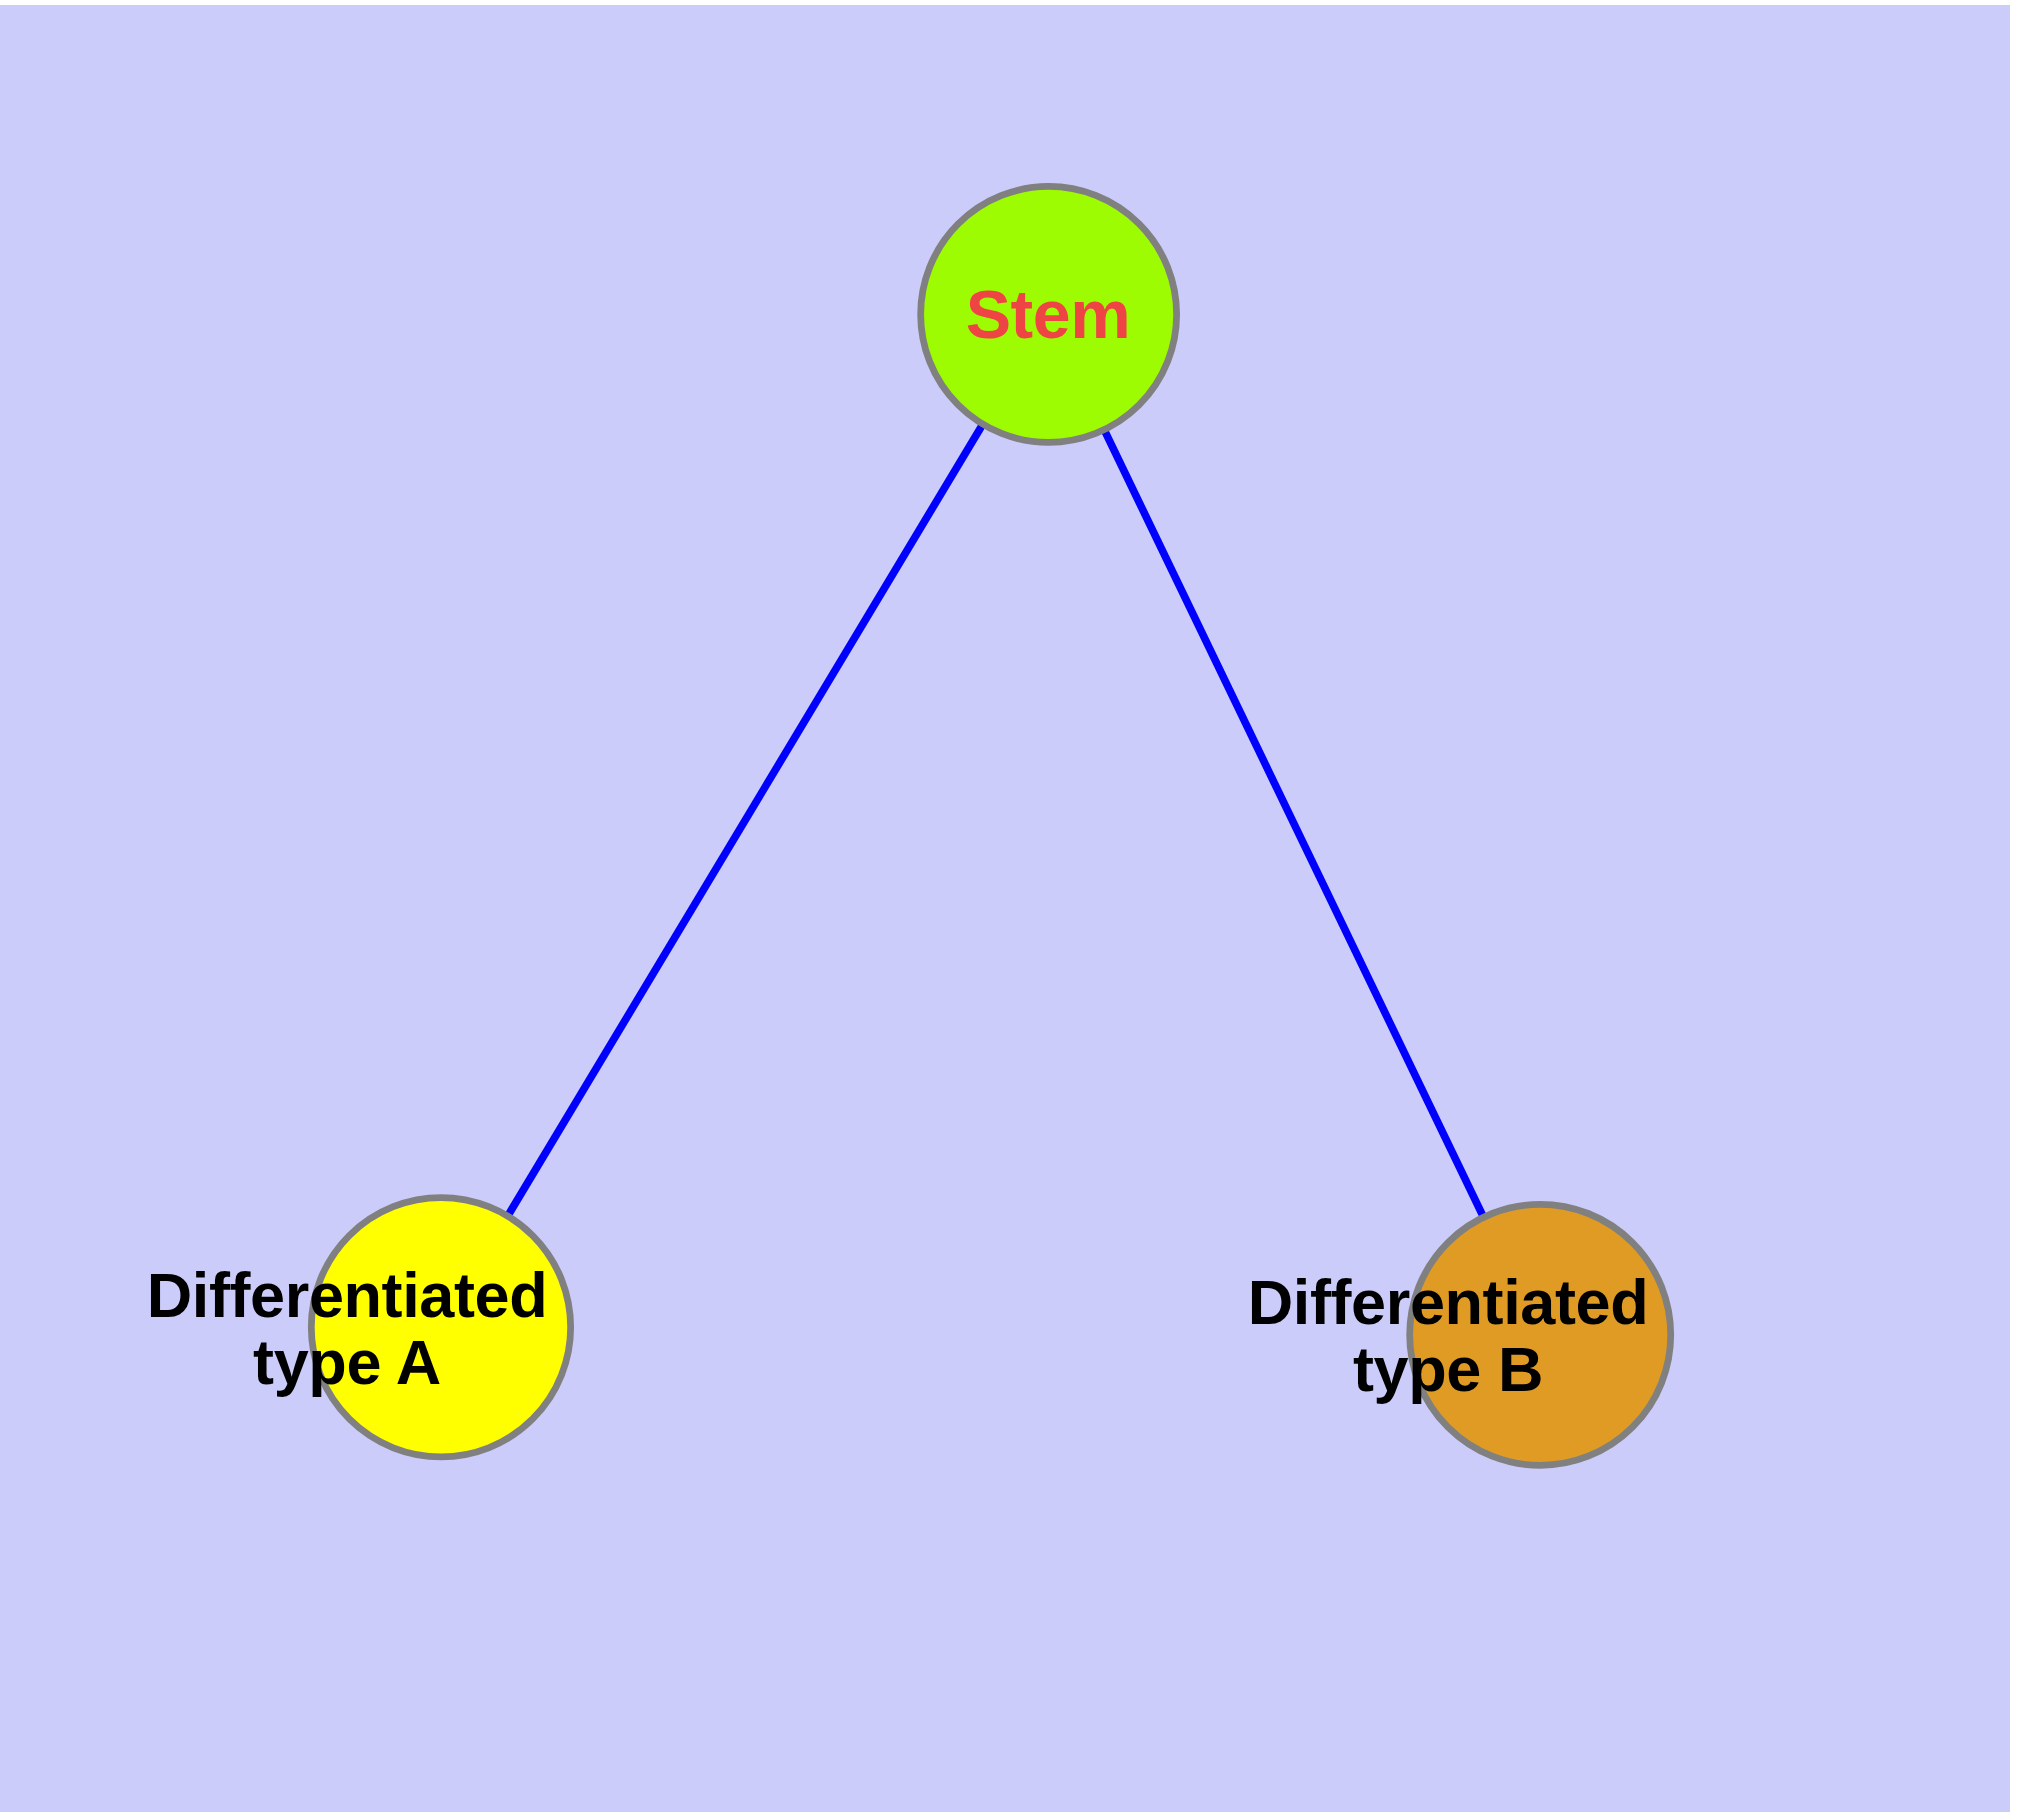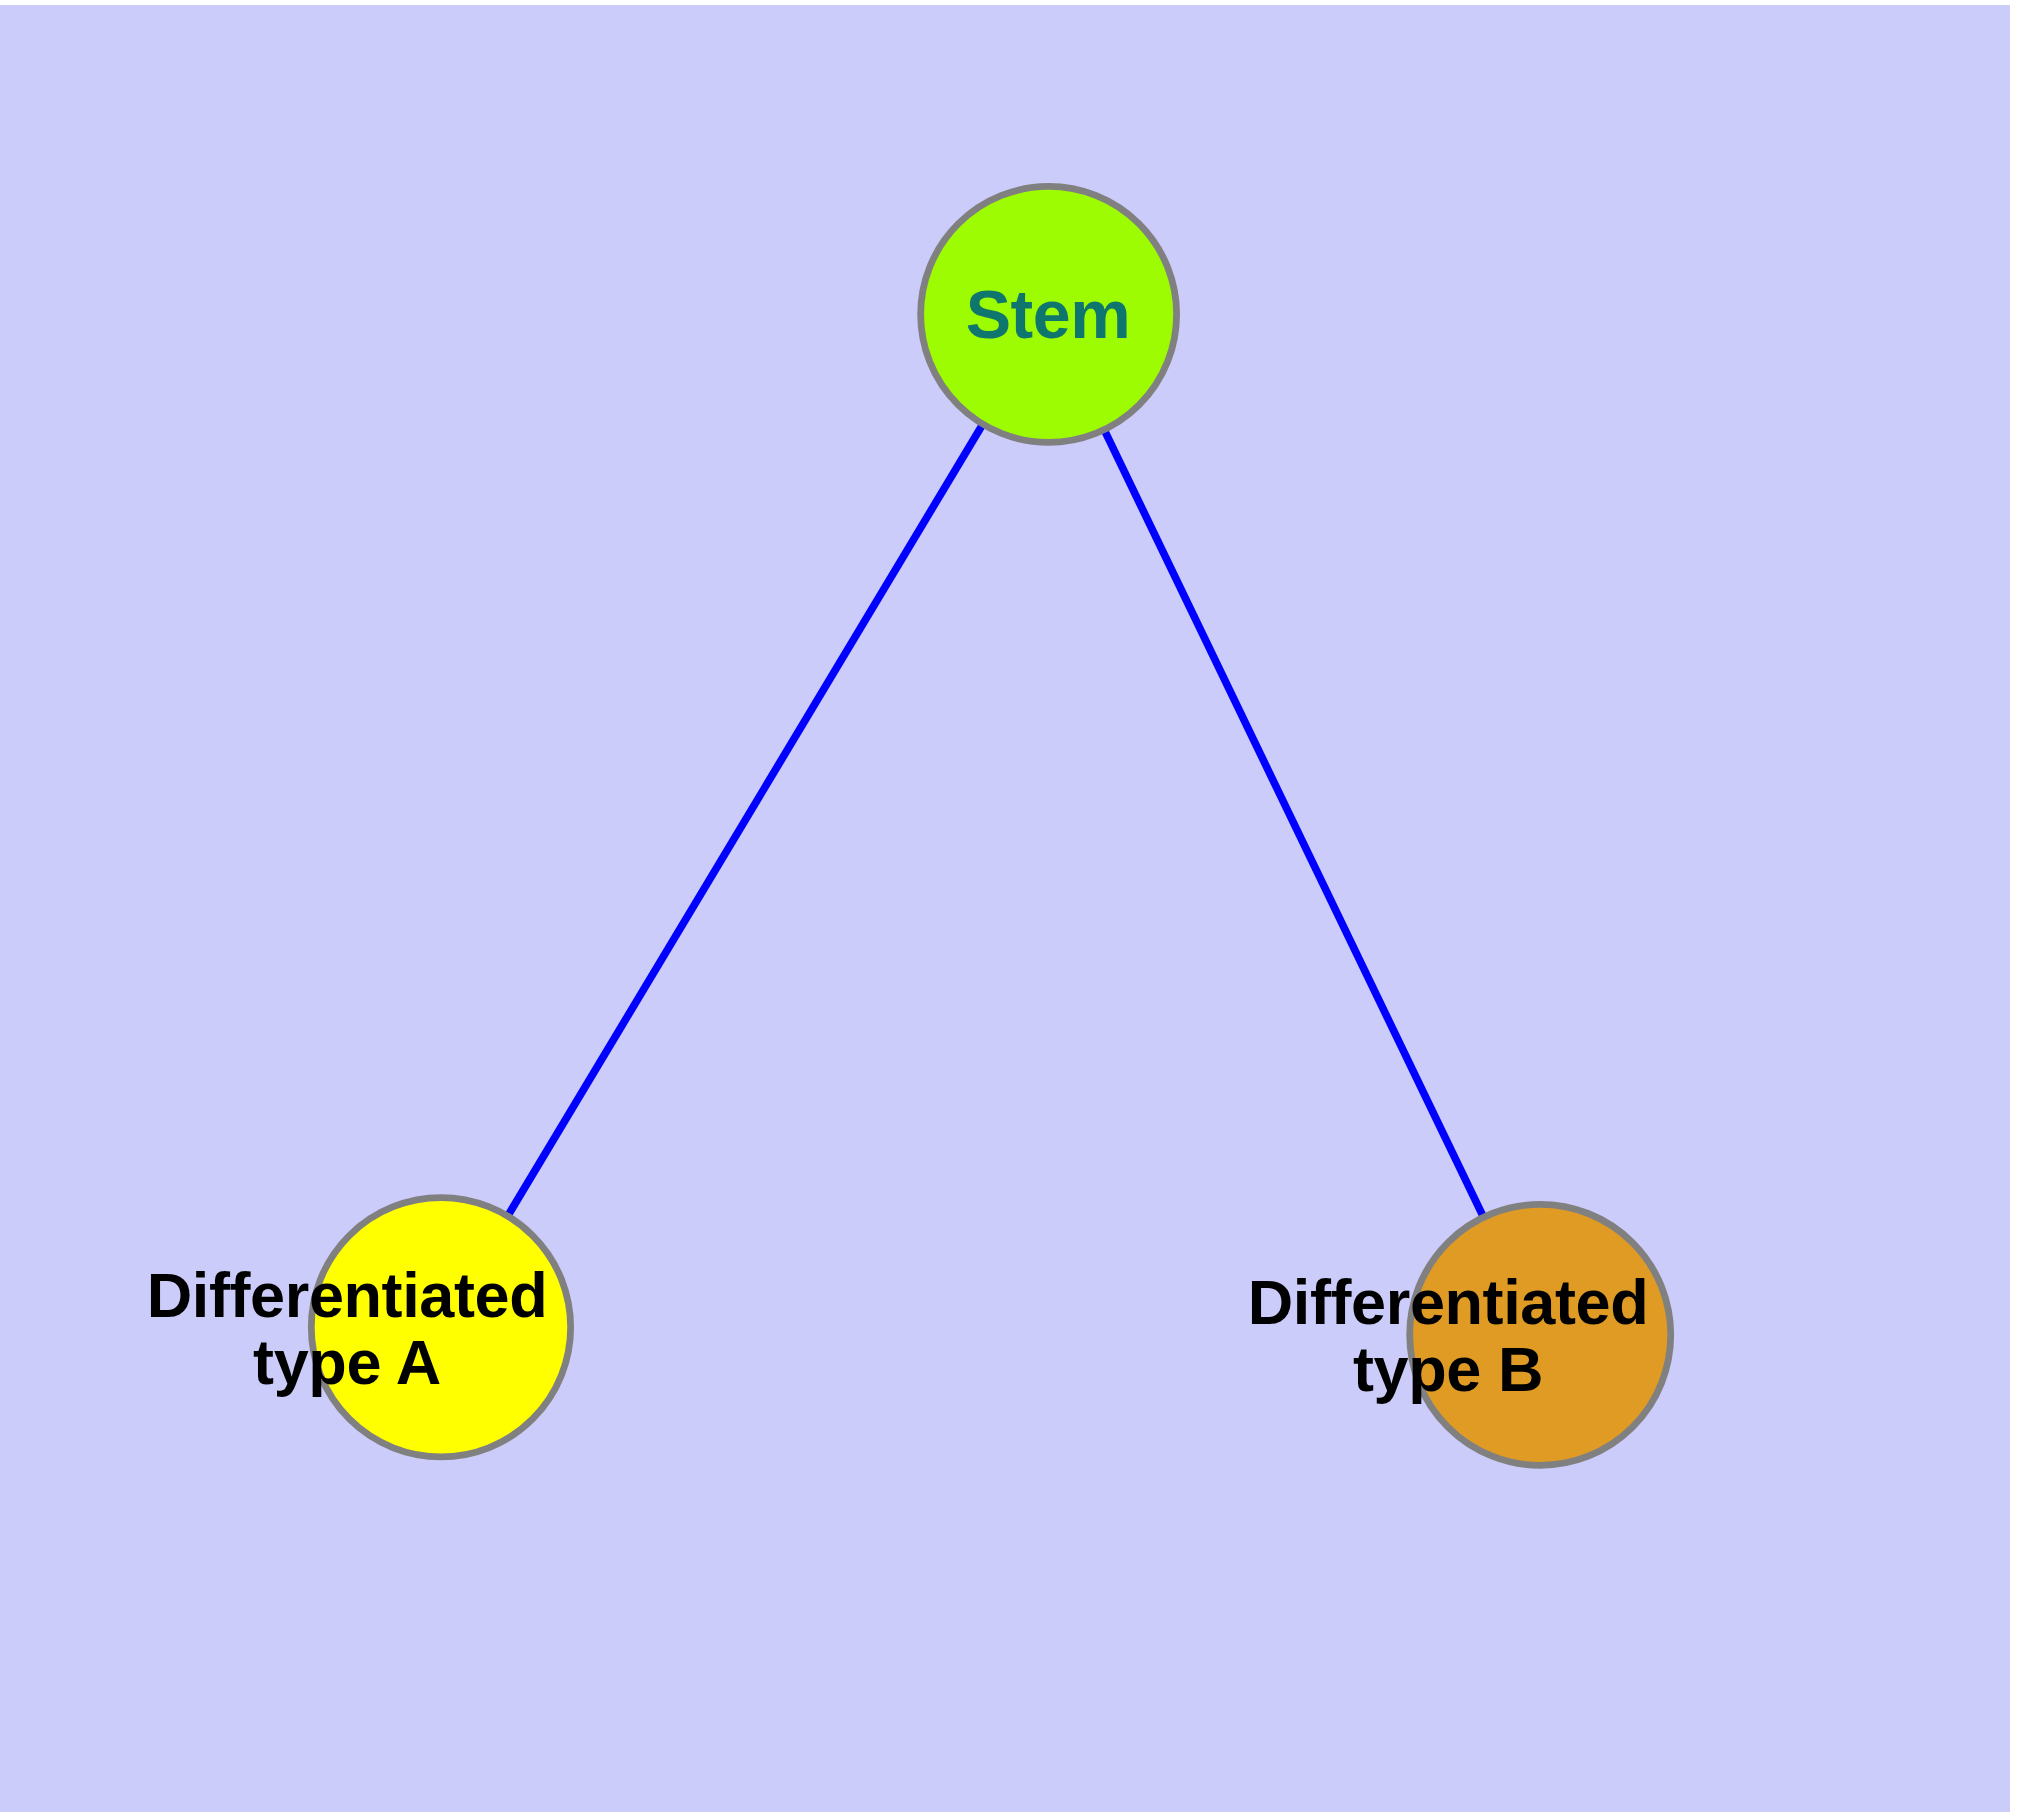--- a/index.html
+++ b/index.html
@@ -76,21 +76,21 @@
       <line class="graph-edge" x1="1237" y1="371" x2="1817" y2="1575" stroke="#0000ff" stroke-width="9" stroke-linecap="butt"></line>
     </g>
 
     <g>
       <circle class="graph-node" cx="1237" cy="371" r="151" fill="#9efc02" stroke="#808080" stroke-width="8"></circle>
       <circle class="graph-node" cx="520" cy="1566" r="153" fill="#ffff00" stroke="#808080" stroke-width="8"></circle>
       <circle class="graph-node" cx="1817" cy="1575" r="154" fill="#e09b25" stroke="#808080" stroke-width="8"></circle>
     </g>
   </svg>
 
-  <div class="node-label" id="label-stem" style="color: #0f766e;">Stem</div>
+  <div class="node-label" id="label-stem" style="color: #ef4444;">Stem</div>
 
   <div class="node-label" id="label-type-a" style="color: rgb(0, 0, 0);">Differentiated
 type A</div>
 
   <div class="node-label" id="label-type-b" style="color: rgb(0, 0, 0);">Differentiated
 type B</div>
 
 </div>
 
 

